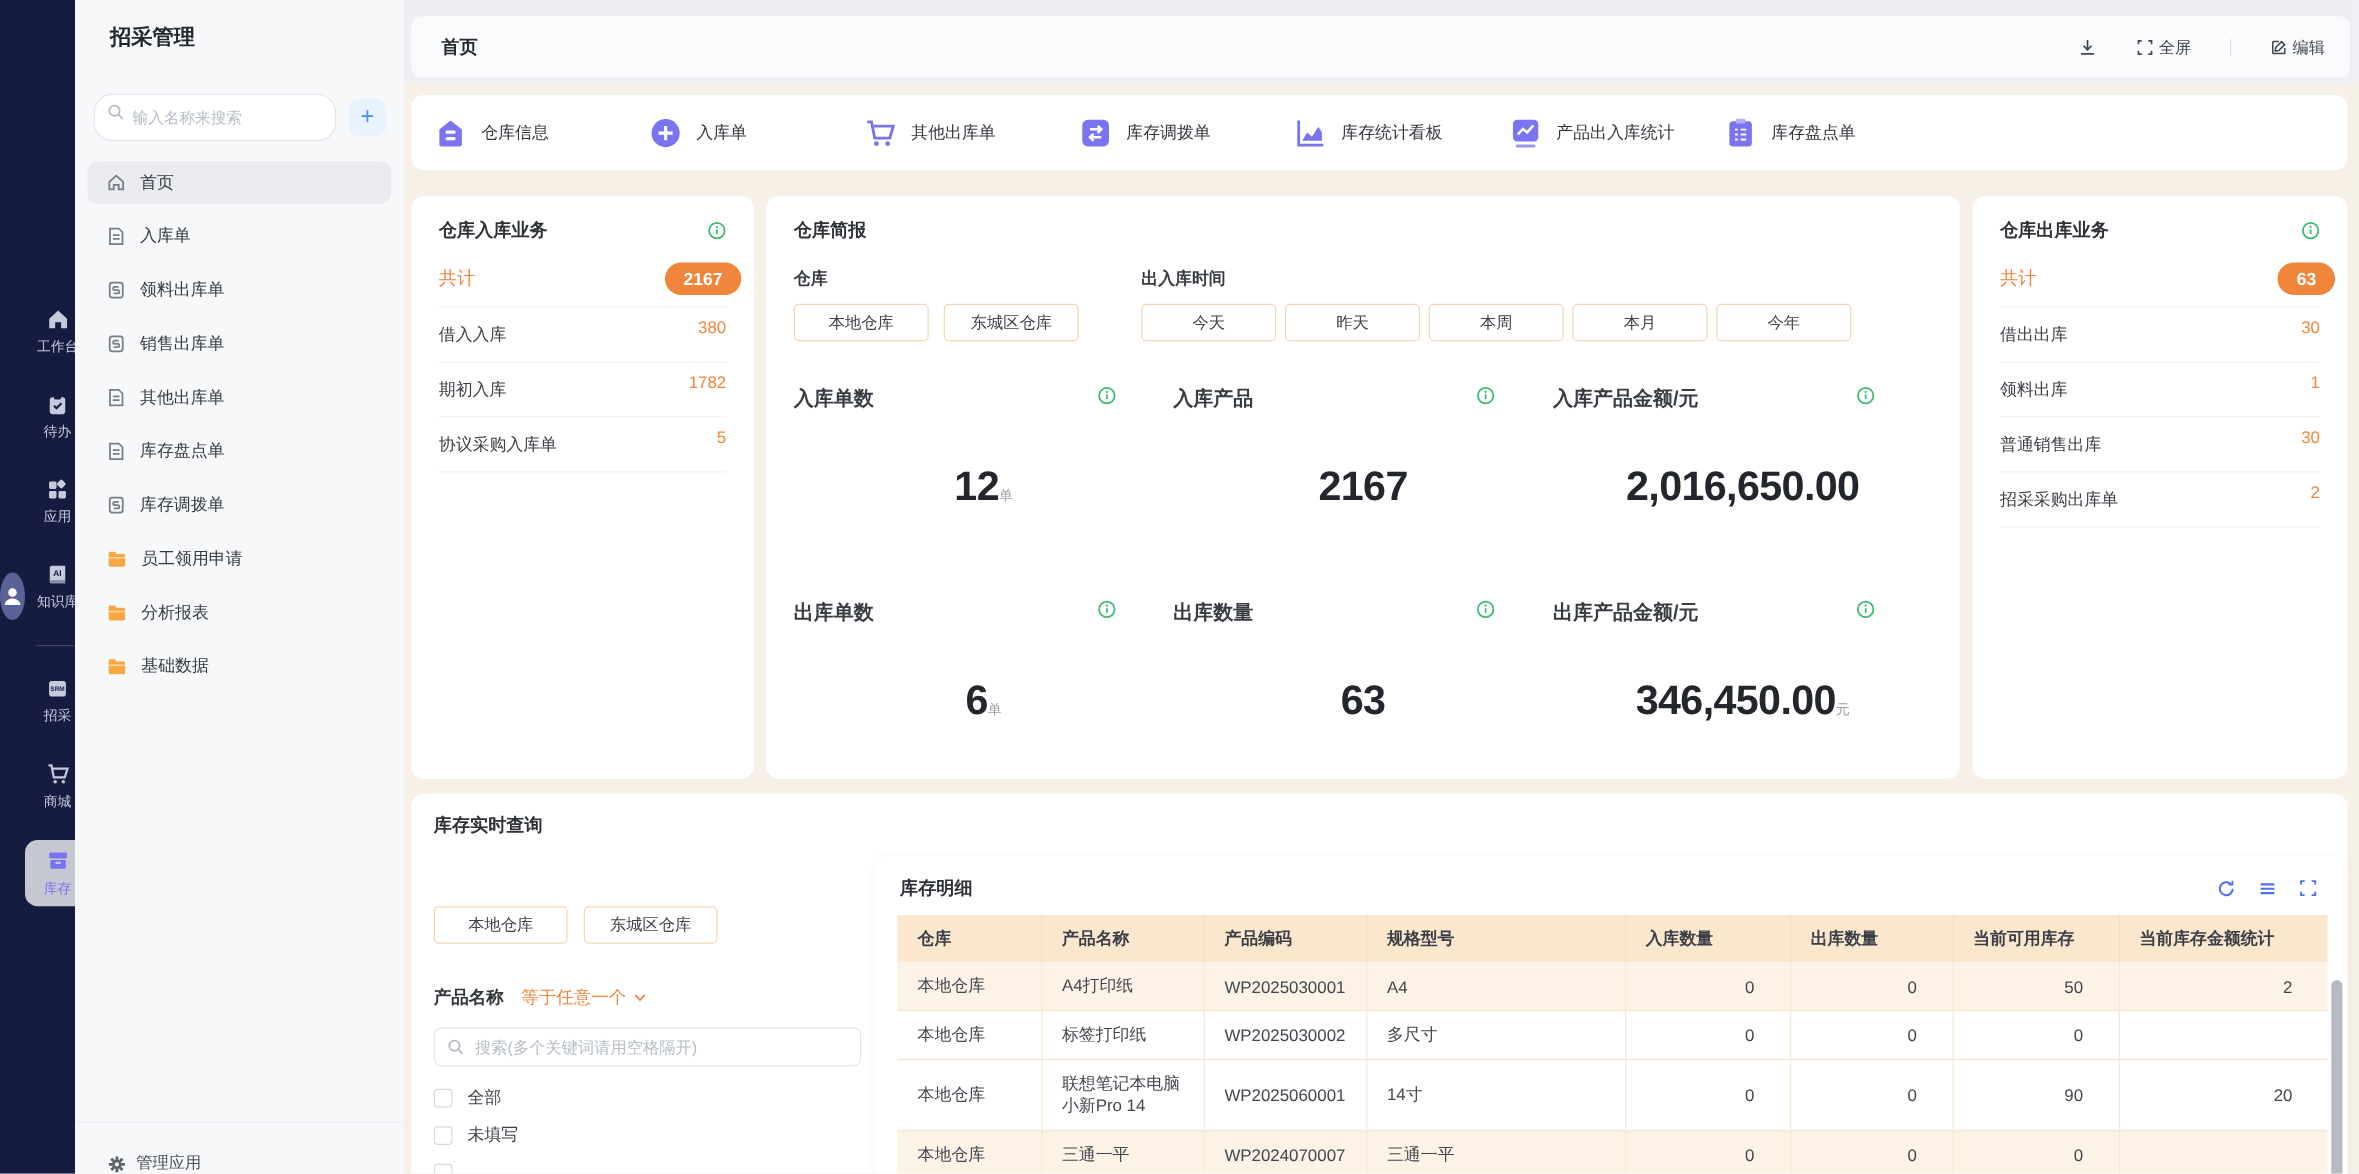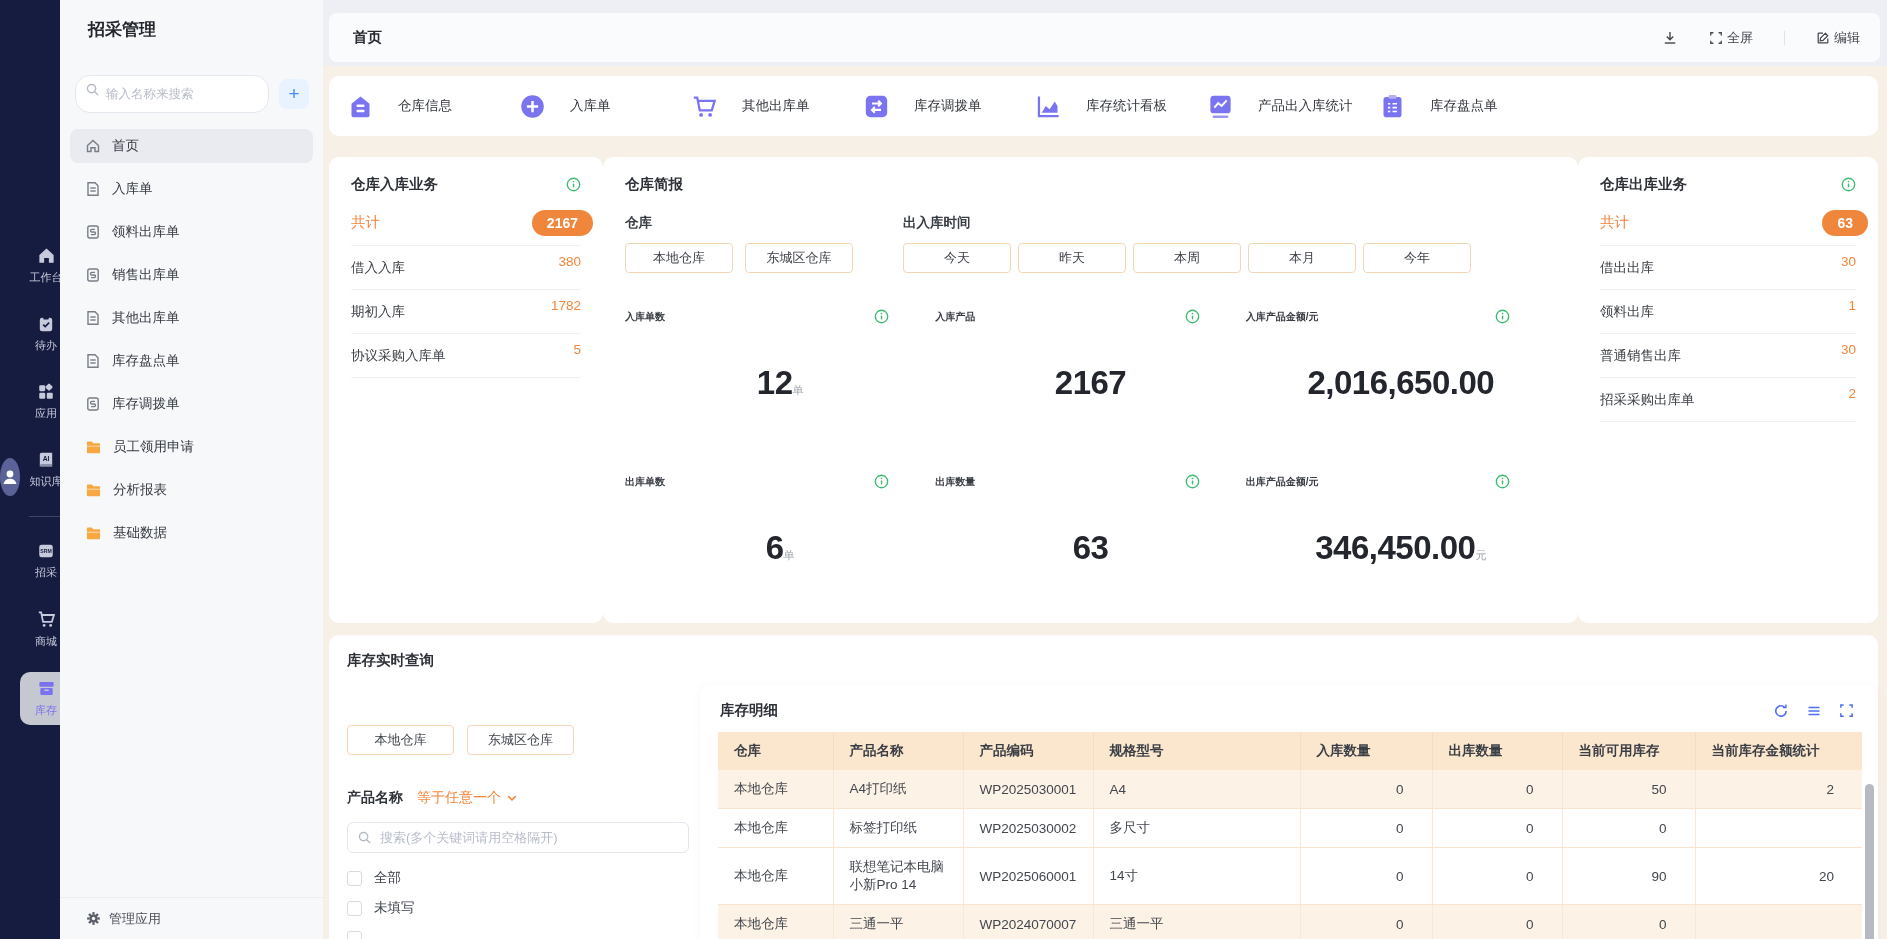--- a/index.html
+++ b/index.html
@@ -22,57 +22,57 @@
   .search-box{flex:1;position:relative}
   .search-box .ic{position:absolute;left:10px;top:7px;color:#b4bac4}
   .search-box input{width:100%;height:38px;border-radius:15px;border:1px solid #e4e7ee;background:#fff;padding:0 10px 0 30px;font-size:12.5px;color:#333;outline:none}
   .search-box input::placeholder{color:#b6bcc8}
   .add-btn{width:30px;height:30px;border-radius:8px;background:#e9f3ff;color:#4a8cf7;font-size:19px;line-height:28px;border:none;cursor:pointer;flex-shrink:0}
   .menu{margin:16px 10px 0;display:flex;flex-direction:column;gap:9px}
   .menu-item{display:flex;align-items:center;gap:11px;height:34px;padding:0 15px;border-radius:8px;font-size:13.5px;color:#363a42;cursor:pointer}
   .menu-item.active{background:#e9ebf0}
   .menu-item .ic{color:#787d86}
   .menu-item .ic.folder{color:#f7a843}
-  .sidebar-footer{position:absolute;bottom:0;left:0;right:0;height:42px;border-top:1px solid #ebedf1;display:flex;align-items:center;gap:8px;padding-left:26px;font-size:13px;color:#4a4e55;background:#f7f8fa;cursor:pointer}
+  .sidebar-footer{position:absolute;bottom:0;left:0;right:0;height:42px;border-top:1px solid #ebedf1;display:flex;align-items:flex-end;gap:8px;padding-left:26px;font-size:13px;color:#4a4e55;background:#f7f8fa;cursor:pointer}
   .sidebar-footer .ic{color:#5a5e66}
   
   .main{flex:1;min-width:0;display:flex;flex-direction:column;background:#f7f0e7}
   .main-top{height:66px;background:#edeff4;padding:13px 7px 0 6px;flex-shrink:0}
   .page-header{height:49px;background:#fafbfd;border-radius:8px;display:flex;align-items:center;justify-content:space-between;padding:0 20px 0 24px}
   .page-title{font-size:14.5px;font-weight:700;color:#272b31}
   .header-actions{display:flex;align-items:center;gap:31px;color:#42464d;font-size:13px}
   .h-act{display:flex;align-items:center;gap:4px;cursor:pointer}
   .h-divider{width:1px;height:14px;background:#dfe2e8}
   .content{flex:1;padding:10px 9px 0 6px;display:flex;flex-direction:column;overflow:hidden}
   
   .quick-card{height:60px;background:#fff;border-radius:10px;display:flex;align-items:center;padding:0 18px;flex-shrink:0}
-  .quick-link{display:flex;align-items:center;gap:24px;width:172px;font-size:13.5px;color:#33373d;cursor:pointer}
+  .quick-link{display:flex;align-items:center;gap:11px;width:172px;font-size:13.5px;color:#33373d;cursor:pointer}
   .qic{width:27px;height:27px;display:flex;align-items:center;justify-content:center;color:#7b74f0}
   
-  .cards-row{display:flex;margin-top:21px;height:466px;flex-shrink:0}
+  .cards-row{display:flex;gap:10px;margin-top:21px;height:466px;flex-shrink:0}
   .card{background:#fff;border-radius:10px}
   .card-head{display:flex;justify-content:space-between;align-items:center;padding:18px 22px 0}
   .card-title{font-size:14.5px;font-weight:700;color:#2e3238}
   .biz{width:274px;flex-shrink:0}
   .biz.out{width:300px}
   .total-row{display:flex;justify-content:space-between;align-items:center;margin:0 22px;height:52px;border-bottom:1px solid #f1f1f3;padding-top:6px}
   .total-label{color:#f2833c;font-size:14.5px}
   .pill{background:#f0863c;color:#fff;border-radius:999px;padding:5px 15px;font-weight:700;font-size:14px;margin-right:-12px}
   .biz-row{display:flex;justify-content:space-between;align-items:center;height:44px;margin:0 22px;border-bottom:1px solid #f1f1f3;font-size:13.5px;color:#3c4046}
   .biz-val{color:#f0863c;align-self:flex-start;margin-top:8px}
   
   .briefing{flex:1;min-width:0;padding:18px 22px}
   .filter-area{display:flex;margin-top:20px}
   .f-group .f-label{font-size:13.5px;font-weight:700;color:#383c43}
   .f-btns{display:flex;gap:12px;margin-top:11px}
   .f-btn{width:108px;height:30px;border:1px solid #f3d7b5;border-radius:4px;background:#fff;font-size:13px;color:#3f434a;display:flex;align-items:center;justify-content:center;cursor:pointer}
   .f-group.time{margin-left:50px}
   .f-group.time .f-btns{gap:7px}
   .stats{display:grid;grid-template-columns:1fr 1fr 1fr;margin-top:36px;row-gap:72px}
-  .stat-head{display:flex;justify-content:space-between;align-items:center;padding-right:46px;font-size:10px;font-weight:700;color:#383c43}
+  .stat-head{display:flex;justify-content:space-between;align-items:flex-start;padding-right:46px;font-size:16px;font-weight:700;color:#383c43}
   .stat-value{margin-top:40px;text-align:center;font-size:33px;font-weight:600;color:#23262c;letter-spacing:-.5px}
   .stat-suffix{font-size:11px;font-weight:400;color:#9aa0a8;letter-spacing:0}
   
   .query-card{margin-top:12px;background:#fff;border-radius:10px;flex-shrink:0;position:relative;height:360px;padding:16px 18px}
   .filters-col{width:335px;position:relative}
   .wh-row{display:flex;gap:13px;margin-top:55px}
   .wh-btn{width:107px;height:30px;border:1px solid #f3d7b5;border-radius:4px;background:#fff;font-size:13px;color:#3f434a;display:flex;align-items:center;justify-content:center;cursor:pointer}
   .field-row{margin-top:34px;display:flex;align-items:center;gap:14px;font-size:14px}
   .field-label{font-weight:700;color:#30343b}
   .operator{color:#f0863c;display:flex;align-items:center;gap:5px;cursor:pointer}

